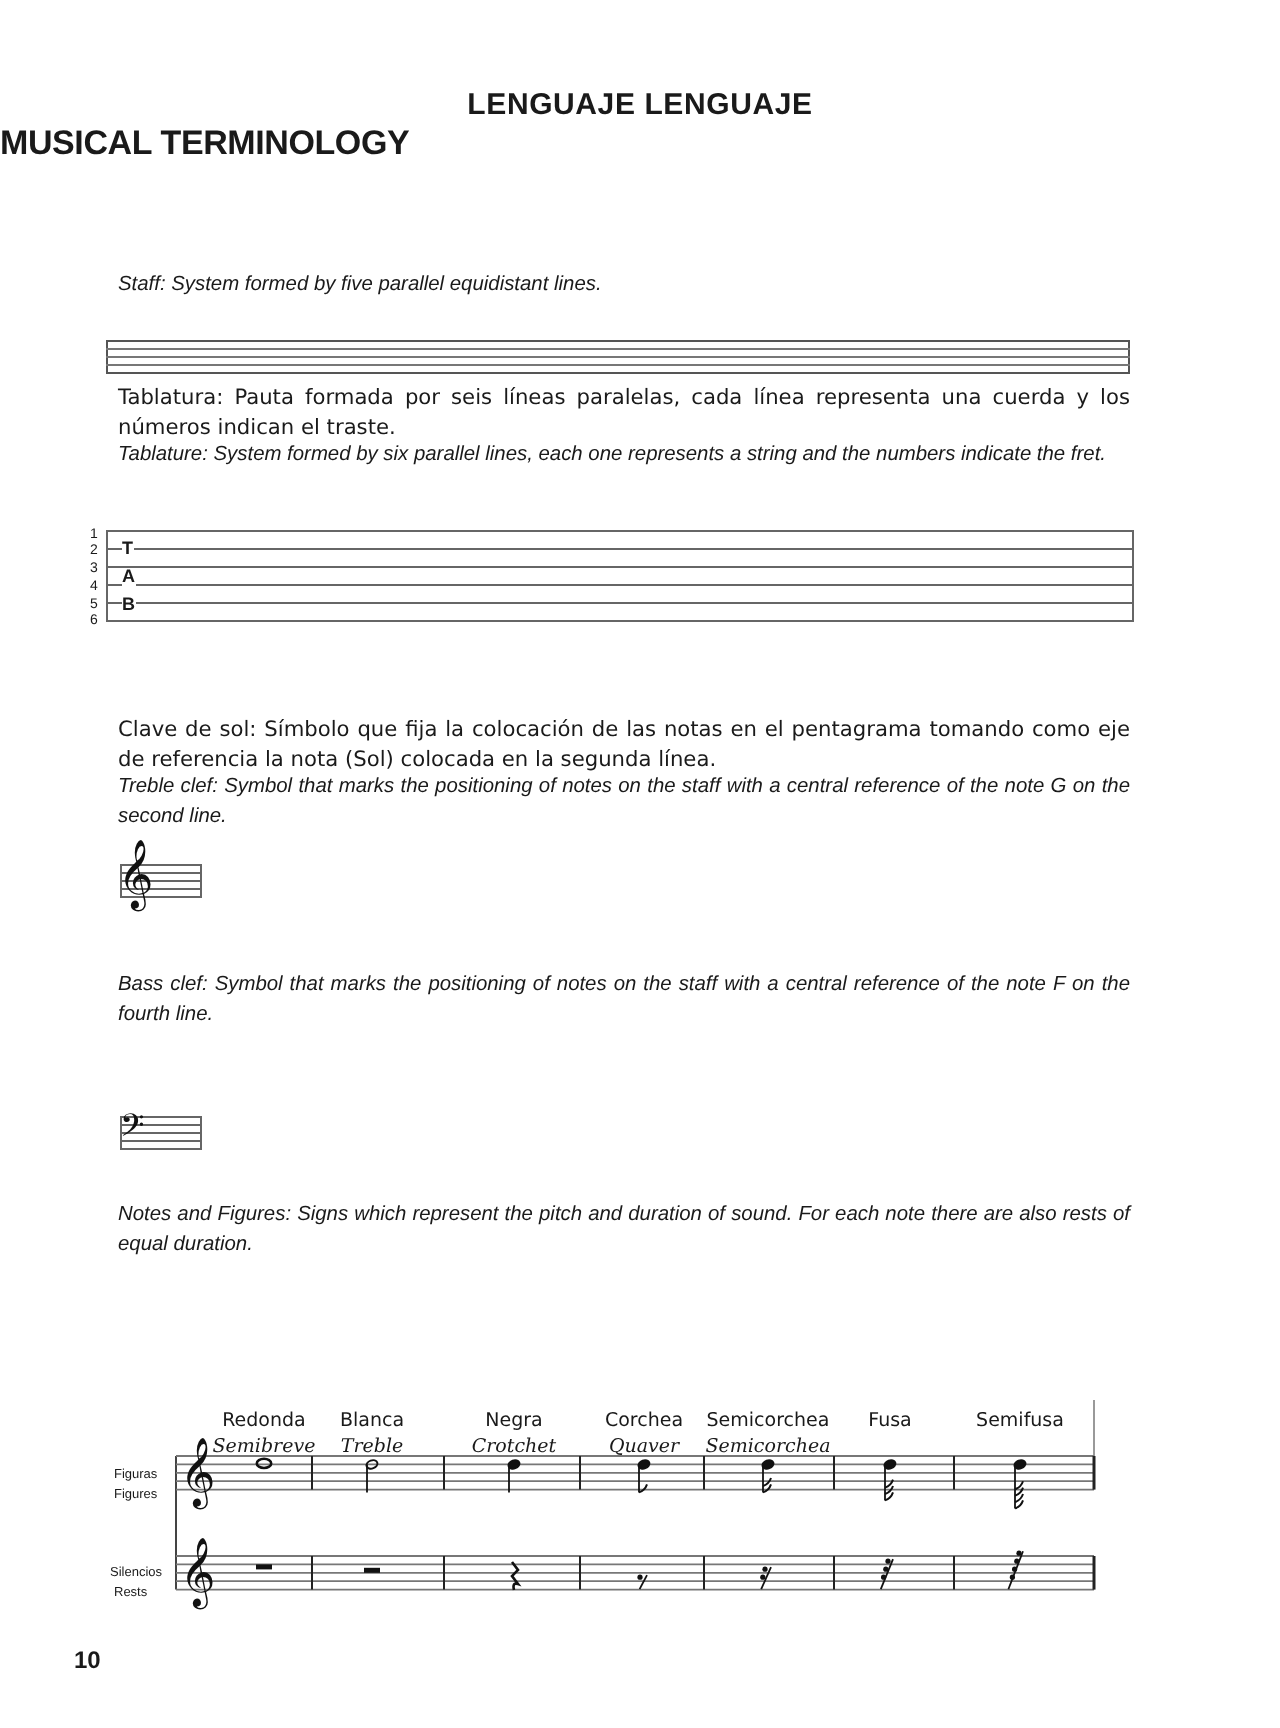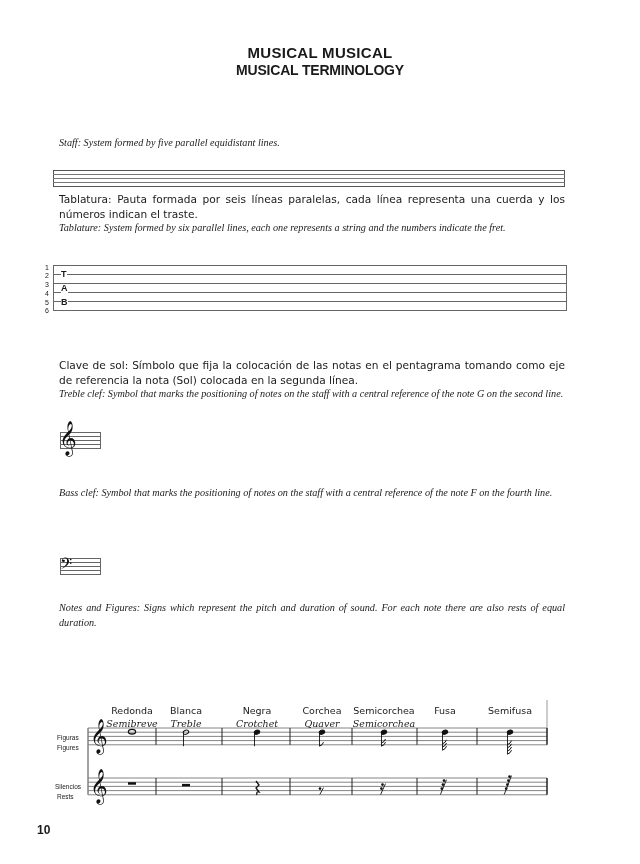--- a/index.html
+++ b/index.html
@@ -1,41 +1,41 @@
 <!DOCTYPE html>
 <html><head>
 <meta charset="utf-8">
 <style>
   html, body { margin: 0; padding: 0; background: #ffffff; }
   body { width: 640px; height: 864px; position: relative; overflow: hidden; font-family: "DejaVu Sans", sans-serif; color: #1a1a1a; }
   .title1 { position: absolute; top: 44px; left: 0; width: 640px; text-align: center; font-family: "Liberation Sans", sans-serif; font-weight: bold; font-size: 15px; letter-spacing: 0.3px; }
-  .title2 { position: absolute; top: 62px; left: 0; width: 640px; text-align: center; font-family: "Liberation Sans", sans-serif; font-size: 14px; font-weight: bold; letter-spacing: -0.2px; }
+  .title2 { position: absolute; top: 62px; left: 0; width: 640px; text-align: left; font-family: "Liberation Sans", sans-serif; font-size: 17px; font-weight: bold; letter-spacing: -0.2px; }
   .para { position: absolute; left: 59px; width: 506px; font-size: 10.6px; line-height: 14.5px; text-align: justify; }
   .es { font-family: "DejaVu Sans", sans-serif; }
-  .en { font-family: Liberation Serif, serif; font-style: italic; font-size: 10.2px; }
+  .en { font-family: Liberation Sans, sans-serif; font-style: italic; font-size: 10.2px; }
   .staff5 { position: absolute; left: 53px; width: 512px; height: 18px; }
   .staff5 .line { position: absolute; left: 0; right: 0; height: 1px; background: #777; }
   .frame { position: absolute; border: 1px solid #555; box-sizing: border-box; }
   .tab { position: absolute; left: 53px; top: 265px; width: 514px; height: 45px; }
   .tab .line { position: absolute; left: 0; right: 0; height: 1px; background: #666; }
   .tab .num { position: absolute; left: -8px; font-size: 7px; line-height: 7px; font-family: "Liberation Sans", sans-serif; }
   .tab .tabletter { position: absolute; left: 8px; font-weight: bold; font-size: 9px; font-family: "Liberation Sans", sans-serif; background: #fff; line-height: 9px; }
   .clefbox { position: absolute; }
   .clefbox .line { position: absolute; left: 0; right: 0; height: 1px; background: #666; }
   .clefglyph { position: absolute; font-family: "DejaVu Sans", sans-serif; color: #111; }
   .fig-label { position: absolute; font-size: 9.5px; font-family: "DejaVu Sans", sans-serif; text-align: center; width: 90px; }
   .fig-label-en { position: absolute; font-size: 9.5px; font-family: "DejaVu Serif", serif; font-style: italic; text-align: center; width: 90px; }
   .row-label { position: absolute; font-size: 6.5px; font-family: "Liberation Sans", sans-serif; left: 57px; }
   .page-num { position: absolute; left: 37px; top: 823px; font-weight: bold; font-size: 12px; font-family: "Liberation Sans", sans-serif; }
   svg text { font-family: "DejaVu Sans", sans-serif; }
 </style>
 </head>
 <body>
 
-<div class="title1">MUSICAL MUSICAL</div>
+<div class="title1">LENGUAJE LENGUAJE</div>
 <div class="title2">MUSICAL TERMINOLOGY</div>
 
 <div class="para" style="top:136px;">
   <div class="en">Staff: System formed by five parallel equidistant lines.</div>
 </div>
 <div class="staff5" style="top:170px;">
   <div class="frame" style="left:0;top:0;width:100%;height:17px;"></div>
   <div class="line" style="top:4px;"></div>
   <div class="line" style="top:8px;"></div>
   <div class="line" style="top:12px;"></div>

